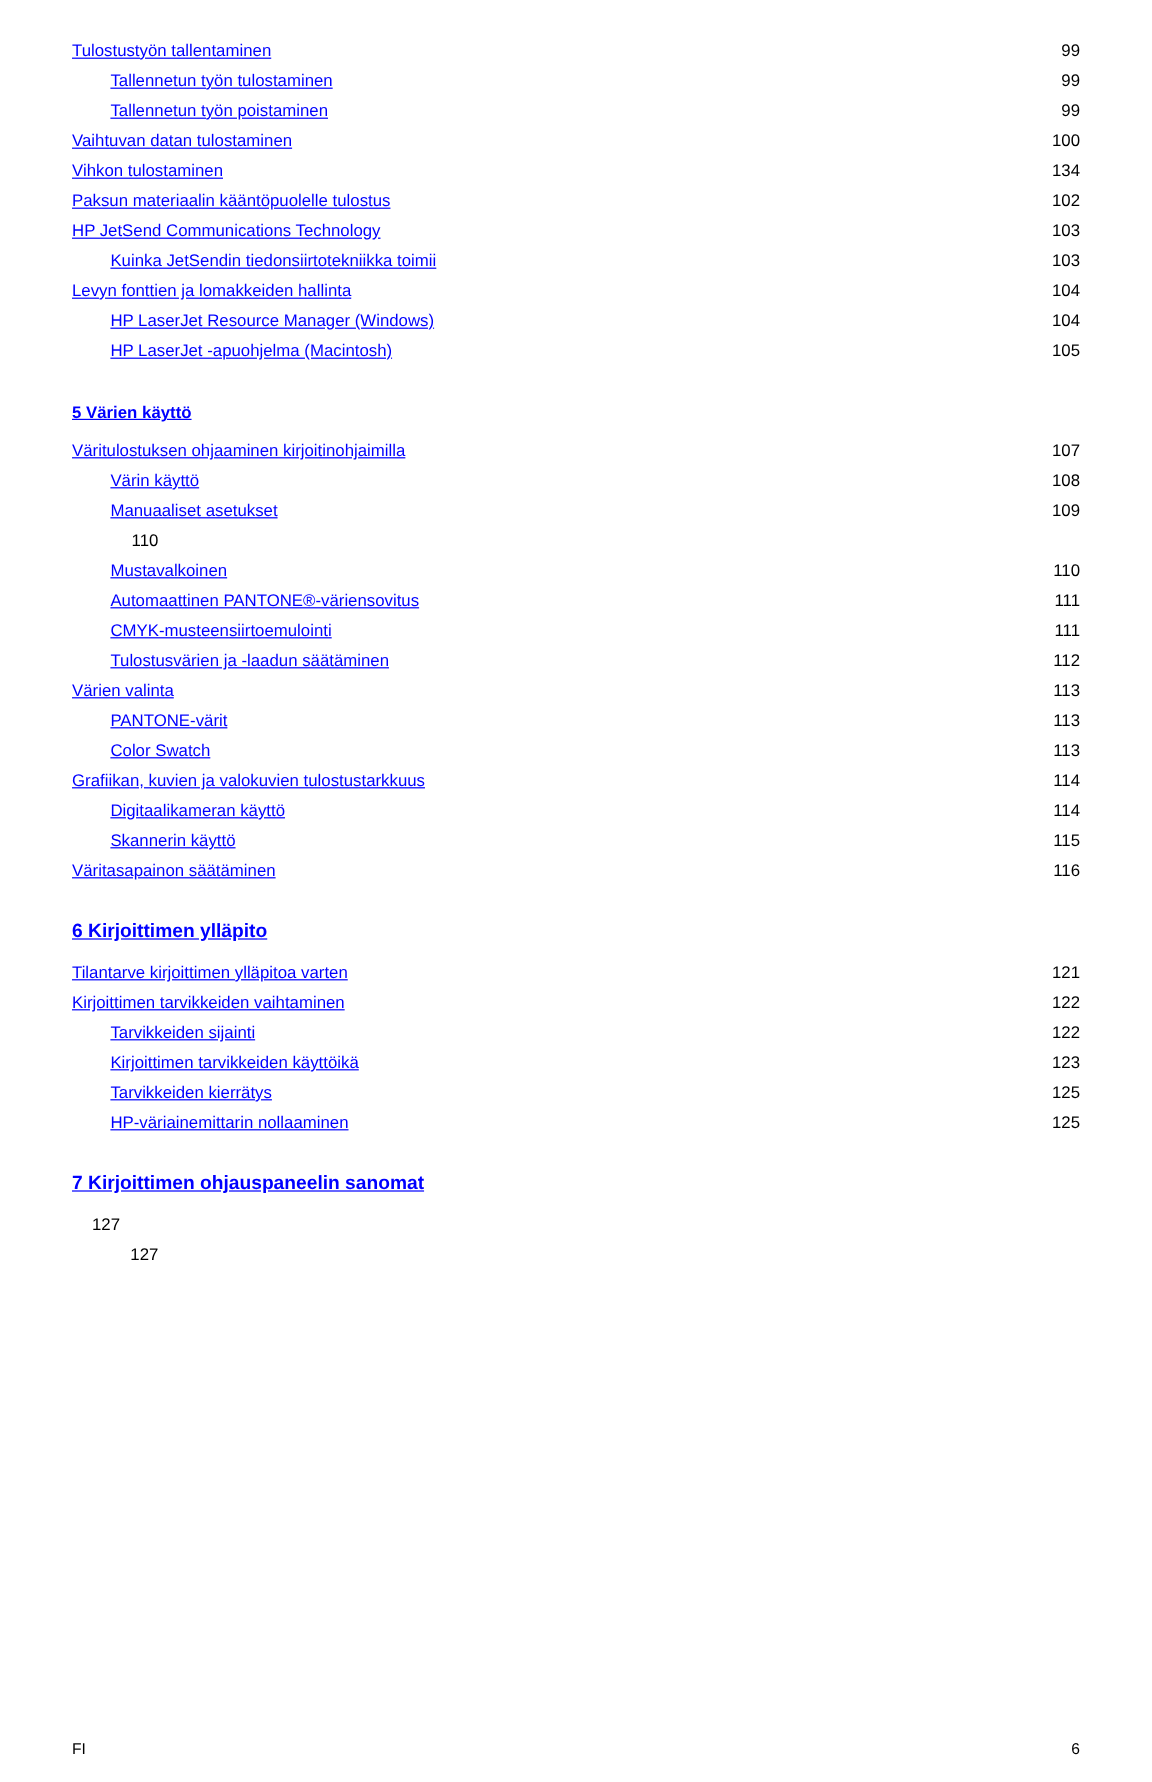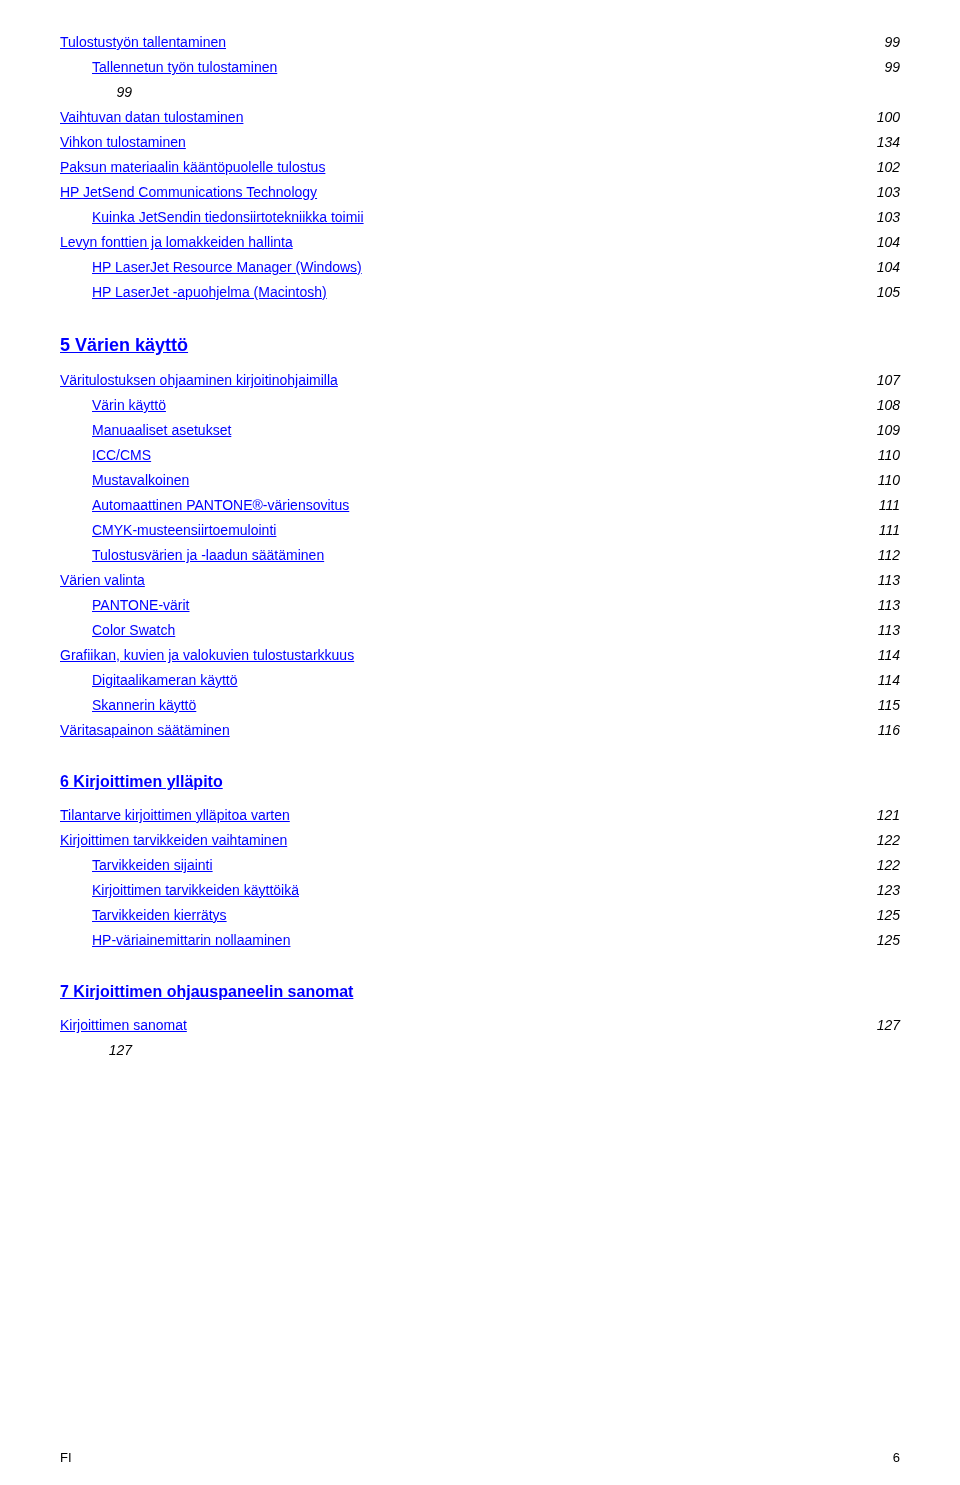--- a/index.html
+++ b/index.html
@@ -19,21 +19,21 @@
       position: relative;
     }
 
     .toc-link {
       color: #00f;
       text-decoration: underline;
       cursor: pointer;
     }
 
     .section-heading {
-      font-size: 18px;
+      font-size: 14px;
       font-weight: bold;
       color: #00f;
       text-decoration: underline;
       margin-top: 30px;
       margin-bottom: 12px;
       display: block;
     }
 
     .section-heading-large {
       font-size: 16px;
@@ -64,21 +64,20 @@
       line-height: 1.5;
     }
 
     .toc-row .entry-text {
       flex: 1;
     }
 
     .toc-row .page-num {
       min-width: 40px;
       text-align: right;
-      font-style: italic;
     }
 
     .row-indent0 {}
     .row-indent1 { padding-left: 32px; }
 
     .section-block {
       margin-bottom: 6px;
     }
   </style>
 </head>
@@ -90,20 +89,21 @@
 
   <div class="toc-row row-indent0">
         <span class="entry-text"><a href="#" class="toc-link">Tulostustyön tallentaminen</a></span>
         <span class="page-num">99</span>
       </div>
       <div class="toc-row row-indent1">
         <span class="entry-text"><a href="#" class="toc-link">Tallennetun työn tulostaminen</a></span>
         <span class="page-num">99</span>
       </div>
       <div class="toc-row row-indent1">
+        <span class="entry-text"><a href="#" class="toc-link">Tallennetun työn poistaminen</a></span>
         <span class="page-num">99</span>
       </div>
       <div class="toc-row row-indent0">
         <span class="entry-text"><a href="#" class="toc-link">Vaihtuvan datan tulostaminen</a></span>
         <span class="page-num">100</span>
       </div>
       <div class="toc-row row-indent0">
         <span class="entry-text"><a href="#" class="toc-link">Vihkon tulostaminen</a></span>
         <span class="page-num">134</span>
       </div>
@@ -142,21 +142,20 @@
         </div>
         <div class="toc-row row-indent1">
           <span class="entry-text"><a href="#" class="toc-link">Värin käyttö</a></span>
           <span class="page-num">108</span>
         </div>
         <div class="toc-row row-indent1">
           <span class="entry-text"><a href="#" class="toc-link">Manuaaliset asetukset</a></span>
           <span class="page-num">109</span>
         </div>
         <div class="toc-row row-indent1">
-          <span class="entry-text"><a href="#" class="toc-link">ICC/CMS</a></span>
           <span class="page-num">110</span>
         </div>
         <div class="toc-row row-indent1">
           <span class="entry-text"><a href="#" class="toc-link">Mustavalkoinen</a></span>
           <span class="page-num">110</span>
         </div>
         <div class="toc-row row-indent1">
           <span class="entry-text"><a href="#" class="toc-link">Automaattinen PANTONE®-väriensovitus</a></span>
           <span class="page-num">111</span>
         </div>
@@ -226,21 +225,20 @@
           <span class="entry-text"><a href="#" class="toc-link">HP-väriainemittarin nollaaminen</a></span>
           <span class="page-num">125</span>
         </div>
       </div>
   </div>
 
   <div class="section-block">
     <span class="section-heading-large">7 Kirjoittimen ohjauspaneelin sanomat</span>
     <div>
         <div class="toc-row row-indent0">
-          <span class="entry-text"><a href="#" class="toc-link">Kirjoittimen sanomat</a></span>
           <span class="page-num">127</span>
         </div>
         <div class="toc-row row-indent1">
           <span class="page-num">127</span>
         </div>
       </div>
   </div>
 
 </div>
 

